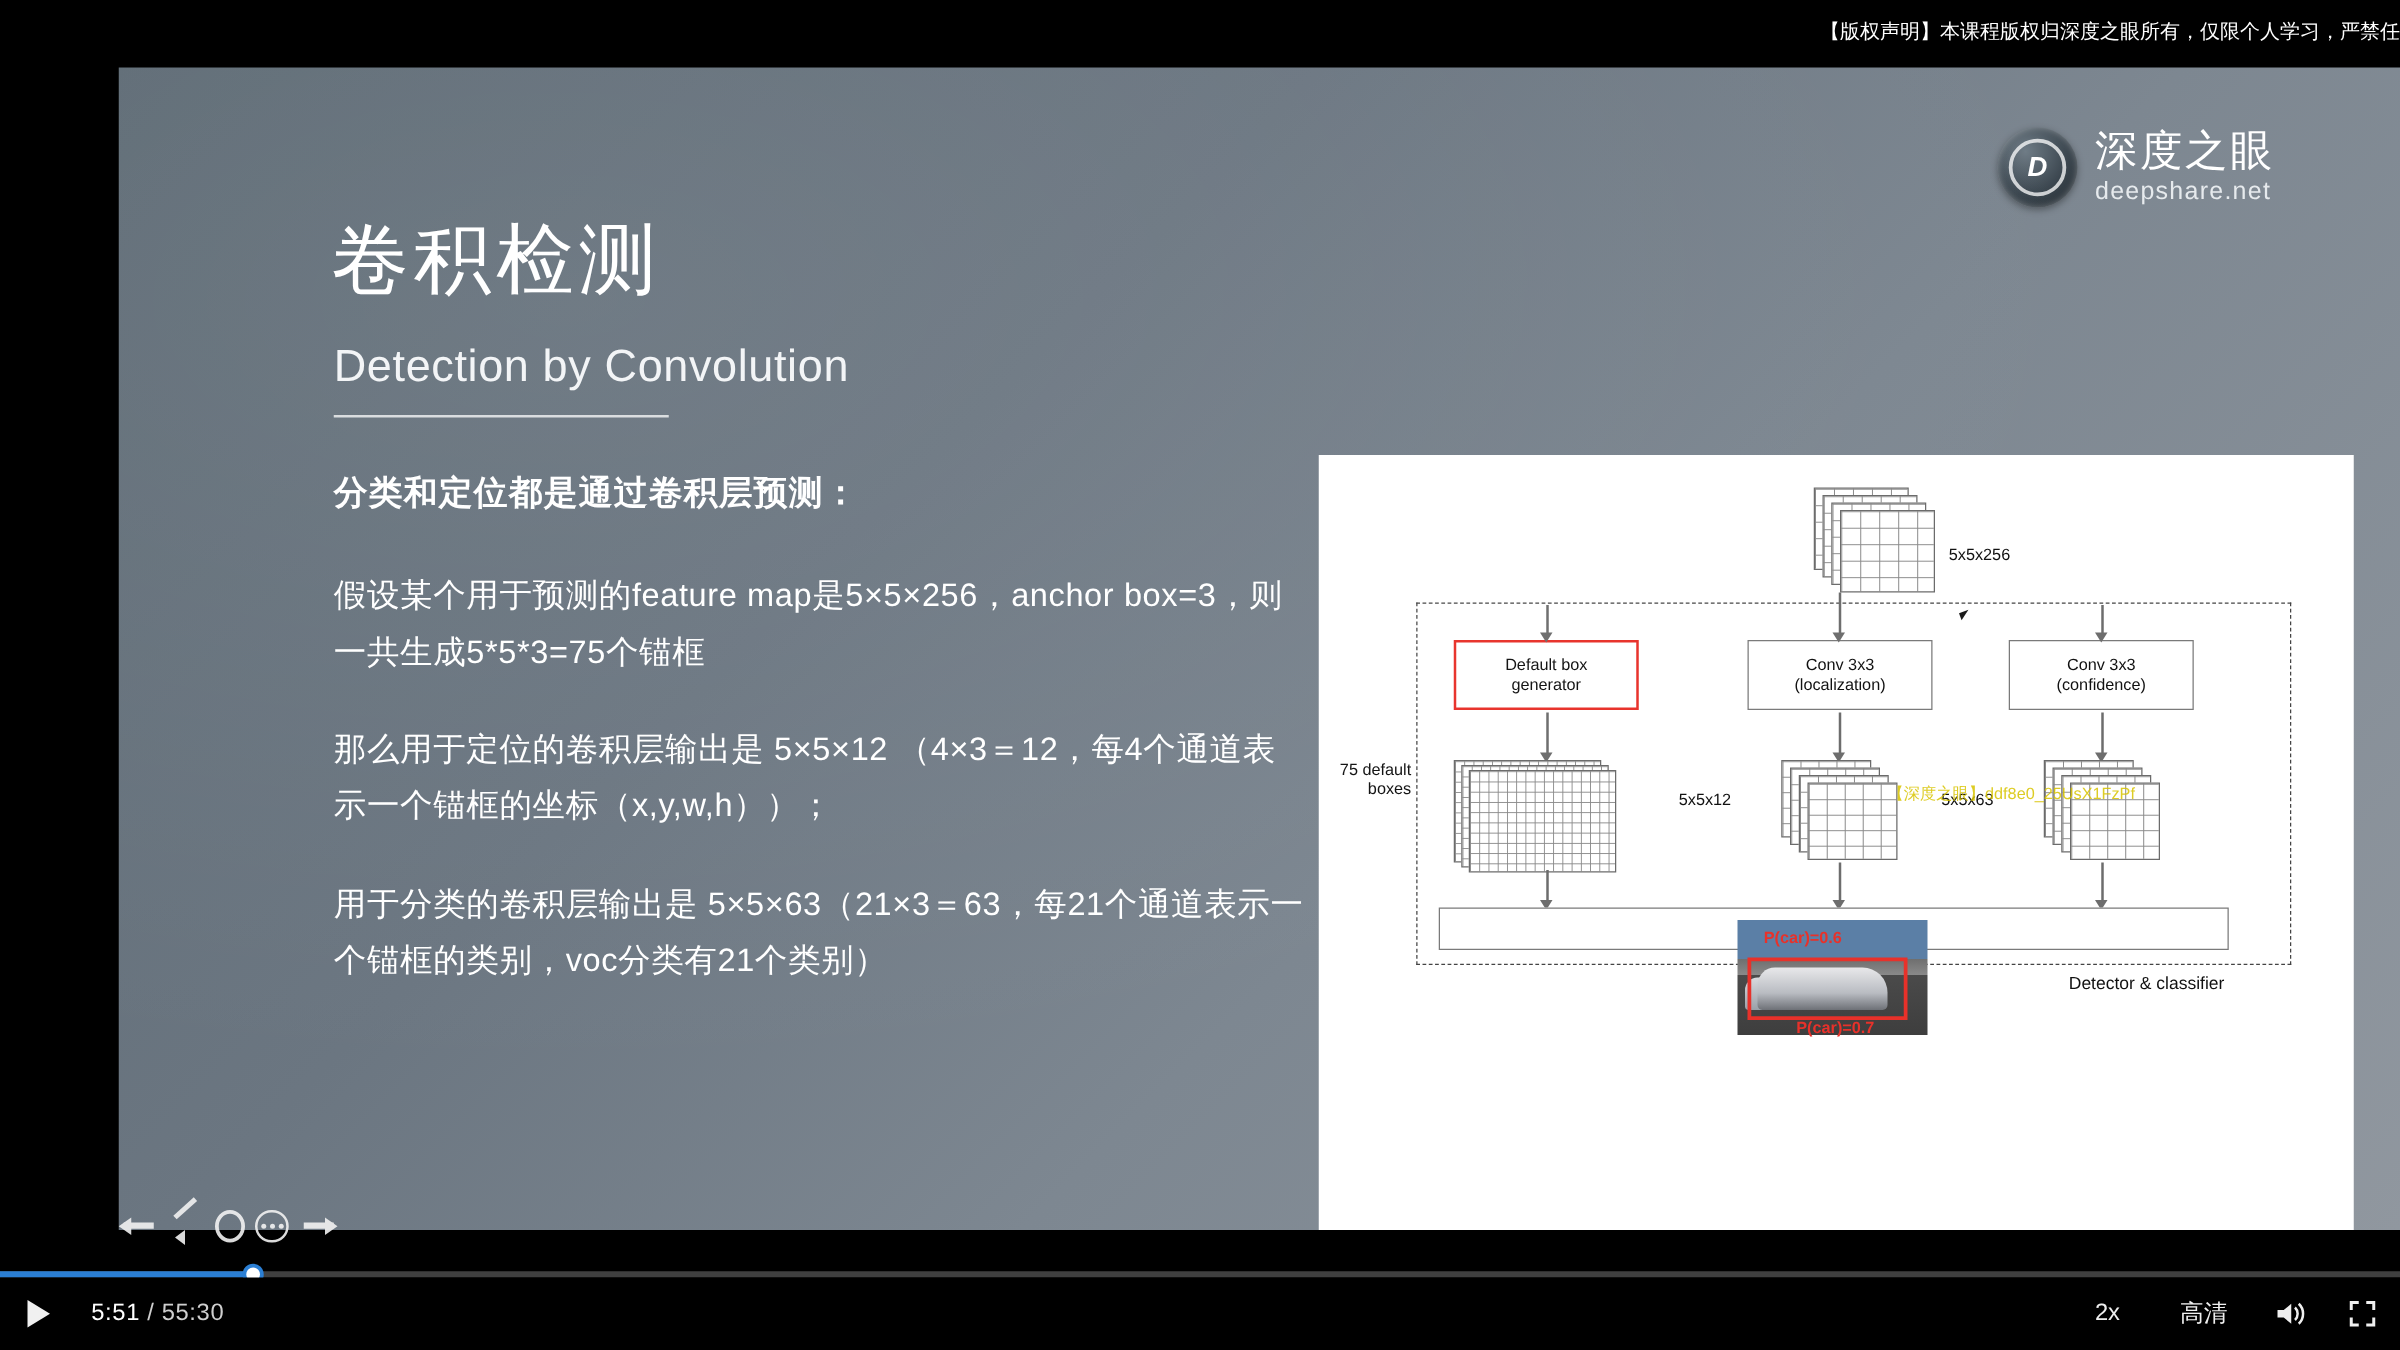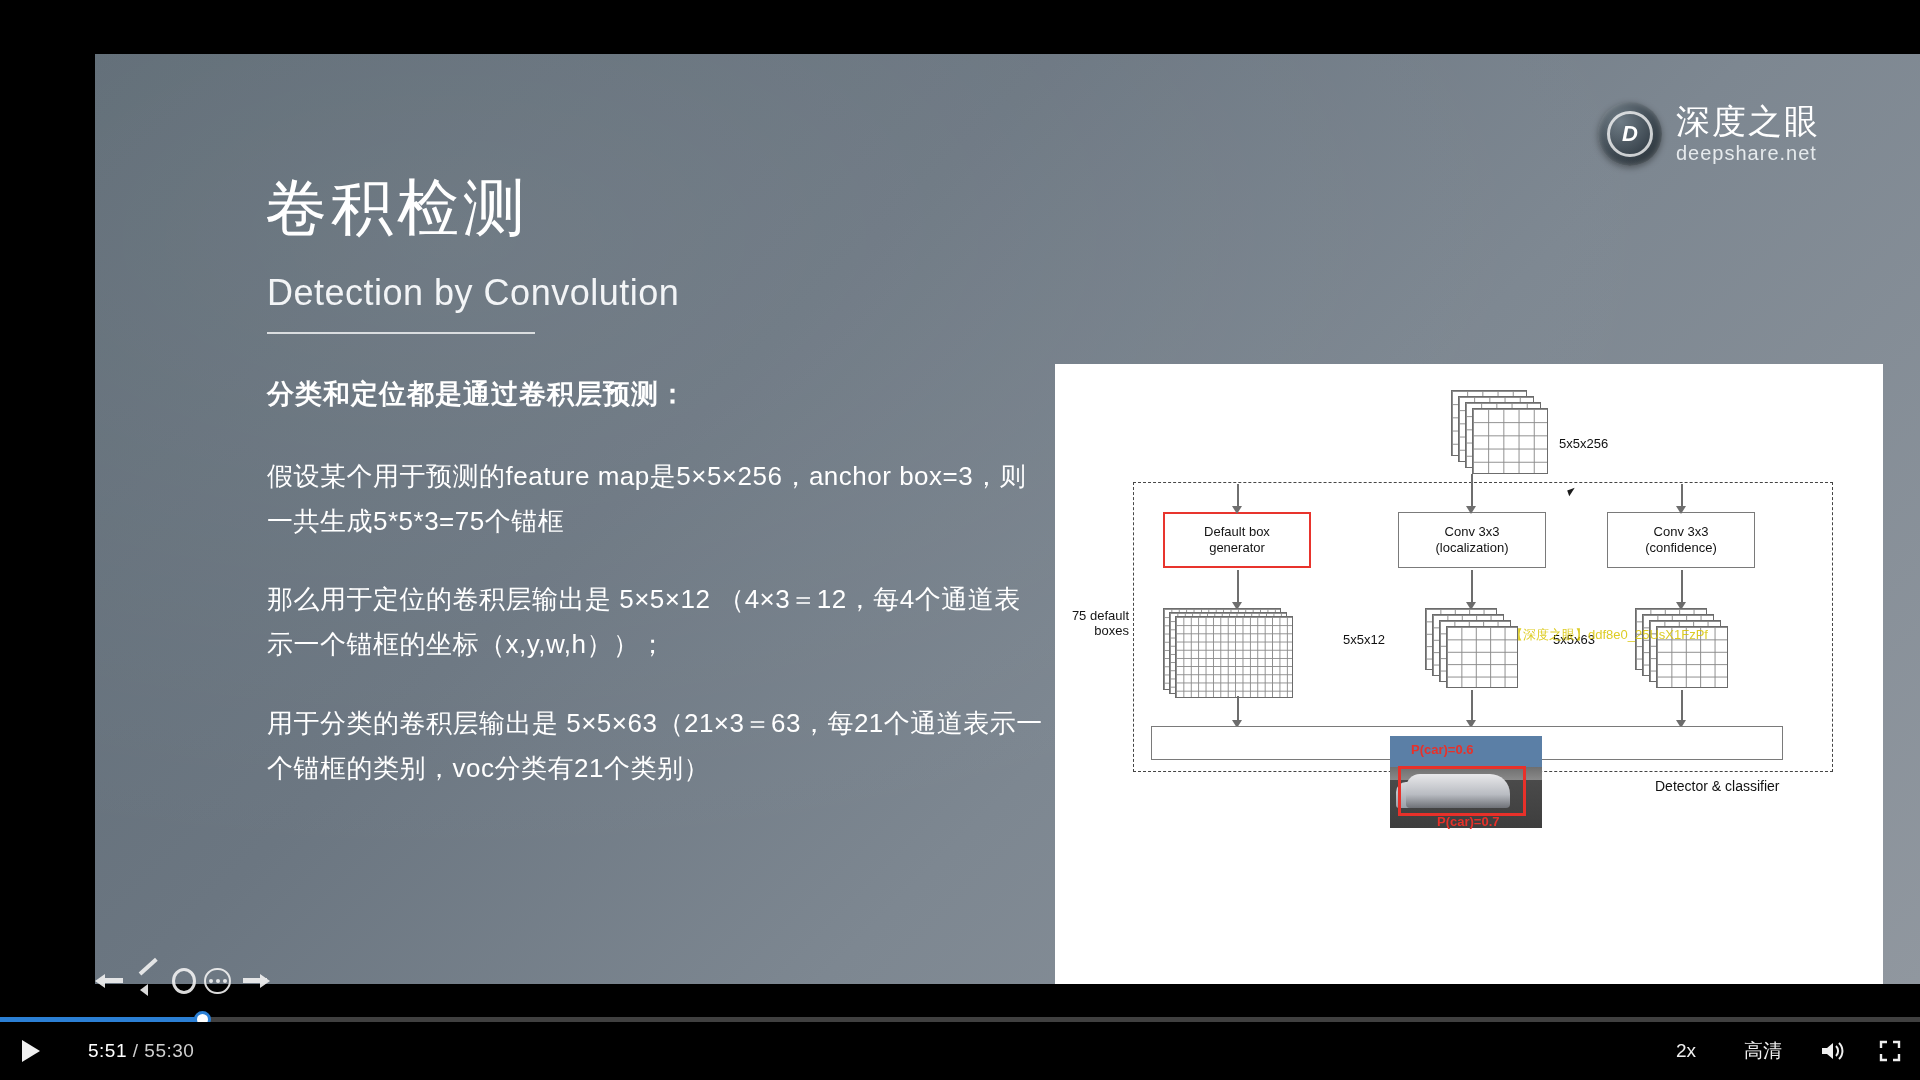--- a/index.html
+++ b/index.html
@@ -216,35 +216,38 @@
     font-size: 19px;
   }
   .play-btn {
     width: 62px; height: 58px; display: flex; align-items: center; justify-content: center;
     cursor: pointer;
   }
   .play-tri {
     width: 0; height: 0; border-left: 18px solid #f0f0f0;
     border-top: 11px solid transparent; border-bottom: 11px solid transparent;
   }
-  .time { margin-left: 26px; letter-spacing: .5px; color: #e6e6e6; }
+  .time { margin-left: 11px; letter-spacing: .5px; color: #e6e6e6; }
   .time .cur { color: #ffffff; }
   .time .dur { color: #cfcfcf; }
   .spacer { flex: 1 1 auto; }
   .ctl-item { padding: 0 24px; cursor: pointer; color: #efefef; font-size: 19px; }
   .vol { width: 54px; display: flex; align-items: center; justify-content: center; cursor: pointer; }
   .vol svg { display: block; }
   .fs { width: 60px; display: flex; align-items: center; justify-content: center; cursor: pointer; }
   .fs svg { display: block; }
 </style>
 </head>
 <body>
 
 <div id="root">
 
+  <div class="copyright-bar">
+    <span>【版权声明】本课程版权归深度之眼所有，仅限个人学习，严禁任</span>
+  </div>
 
   <div class="slide">
 
     <div class="logo-wrap">
       <div class="logo-mark">
         <span class="d">D</span>
       </div>
       <div>
         <div class="logo-text-cn">深度之眼</div>
         <div class="logo-text-en">deepshare.net</div>

